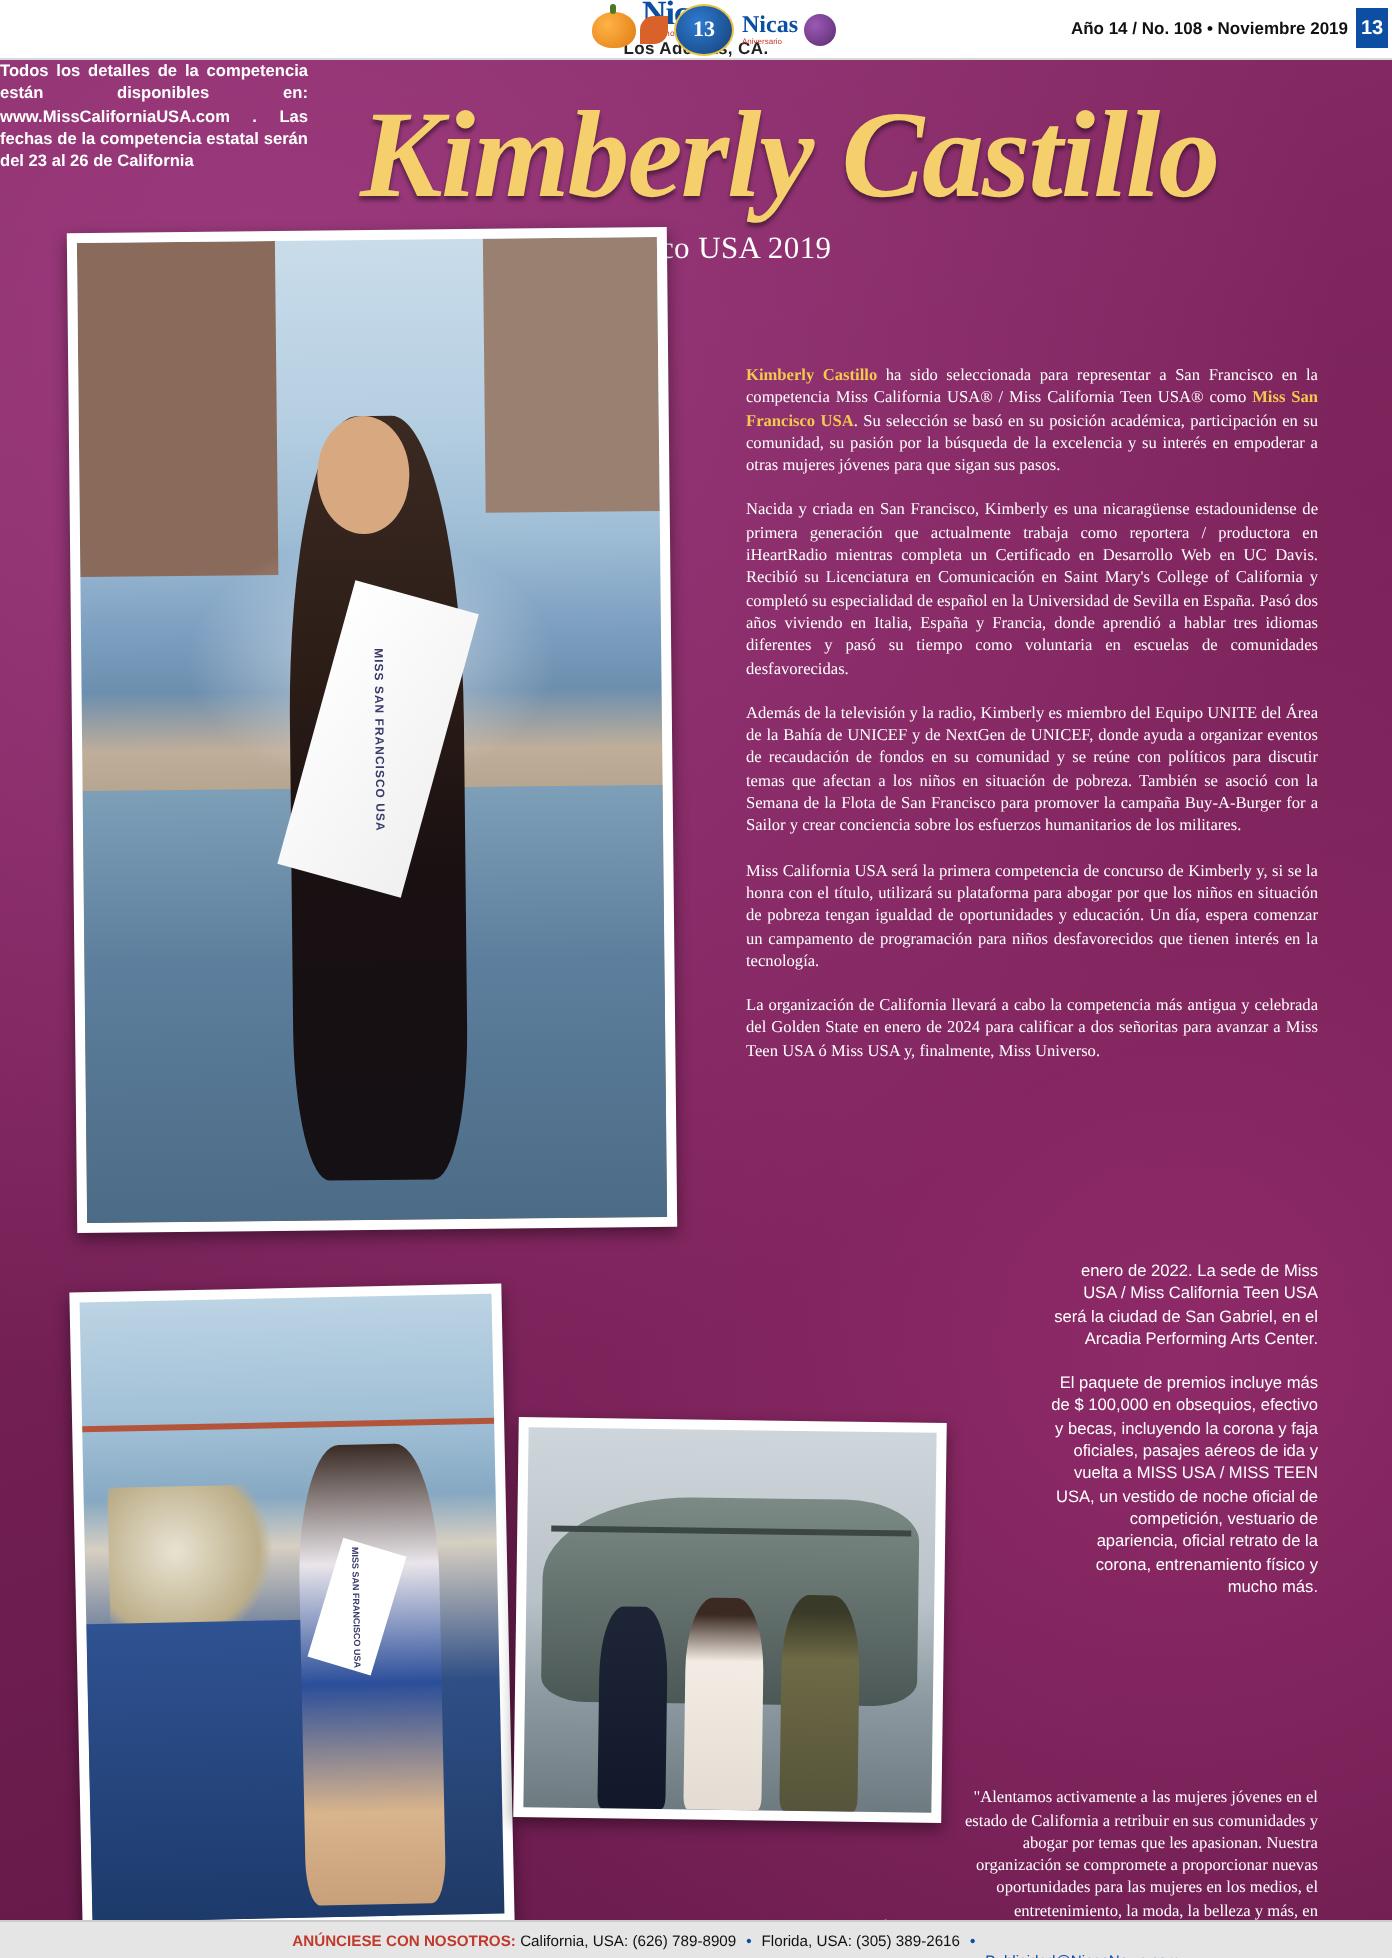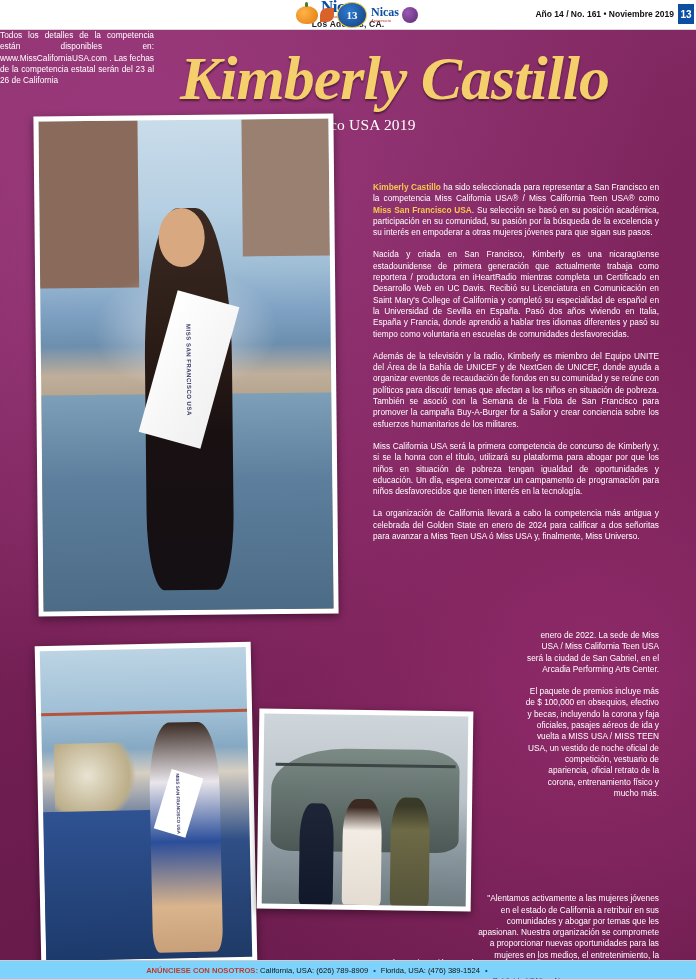--- a/index.html
+++ b/index.html
@@ -185,28 +185,29 @@
     display:flex; align-items:flex-end; justify-content:space-between;
   }
   .p1{width:26%;height:92%;background:linear-gradient(180deg,#1c2436 10%,#10182a 100%);border-radius:35% 35% 6% 6%;}
   .p2{width:30%;height:96%;background:linear-gradient(180deg,#3b2a22 8%,#f2ece4 30%,#e4dcd2 100%);border-radius:35% 35% 6% 6%;}
   .p3{width:30%;height:98%;background:linear-gradient(180deg,#3a3a28 8%,#6d6a46 30%,#56543a 100%);border-radius:35% 35% 6% 6%;}
 
   
   .col {
     position:absolute; color:#fff; font-size:8.3px; line-height:11.3px;
     text-align:justify;
+    font-family:Liberation Serif, serif;
   }
   #col-right { left:373px; top:152px; width:286px; }
   #col-right p { margin:0 0 11px 0; }
   .hl { color:#f3c94e; font-weight:bold; }
 
   #col-narrow {
     left:373px; top:575px; width:154px;
-    color:#fff; font-size:8.3px; line-height:11.3px; text-align:justify;
+    color:#fff; font-size:8.3px; line-height:11.3px; text-align:justify;font-weight:bold;
   }
   #col-narrow p{margin:0 0 11px 0;}
 
   #col-wrapright {
     position:absolute; left:525px; top:600px; width:134px;
     color:#fff; font-size:8.3px; line-height:11.3px; text-align:right;
   }
   #col-wrapright p{margin:0 0 11px 0;}
 
   #col-bottom {
@@ -215,21 +216,21 @@
   }
   #col-bottom p{margin:0 0 10px 0;}
 
   #col-midtext {
     position:absolute; left:478px; top:855px; width:181px;
   }
 
   
   .footer {
     position:absolute; bottom:0; left:0; width:696px; height:19px;
-    background:#7dd3fc; border-top:1px solid #ccc;
+    background:#e5e5e5; border-top:1px solid #ccc;
     display:flex; align-items:center; justify-content:center;
     font-size:7.6px; color:#111;padding-left:40px;
   }
   .footer .lbl { color:#c0392b; font-weight:bold; }
   .footer .sep { color:#0b4ea2; margin:0 5px; font-weight:bold; }
   .footer .mail { color:#0b4ea2;margin-top:20px; }
 </style>
 </head>
 <body>
 
@@ -247,21 +248,21 @@
     <div class="pumpkin"></div>
     <div class="leaf-o"></div>
     <div class="anniv">13</div>
     <div class="nicas-mini">
       <div class="m1">Nicas</div>
       <div class="m2">Aniversario</div>
     </div>
     <div class="grapes"></div>
   </div>
 
-  <div class="issue">Año 14 / No. 161 • Noviembre 2019</div>
+  <div class="issue">Año 14 / No. 108 • Noviembre 2019</div>
   <div class="pagenum">13</div>
 </div>
 
 <div class="page">
 
   <div class="title-wrap">
     <div class="kim-title">Kimberly Castillo</div>
     <div class="kim-sub">Miss San Francisco USA 2019</div>
   </div>
 
@@ -330,16 +331,16 @@
   <div id="col-bottom" style="top:928px;">
     <p>Para las mujeres jóvenes de entre 14 y 27 años que deseen representar a su ciudad natal en el evento estatal, las solicitudes se aceptan en el sitio web oficial, www.MissCaliforniaUSA.com</p>
   </div>
 
 </div>
 
 <div class="footer">
   <span class="lbl">ANÚNCIESE CON NOSOTROS:</span>&nbsp;
   <span>California, USA: (626) 789-8909</span>
   <span class="sep">•</span>
-  <span>Florida, USA: (476) 389-1524</span>
+  <span>Florida, USA: (305) 389-2616</span>
   <span class="sep">•</span>
   <span class="mail">Publicidad@NicasNews.com</span>
 </div>
 
 </body></html>

